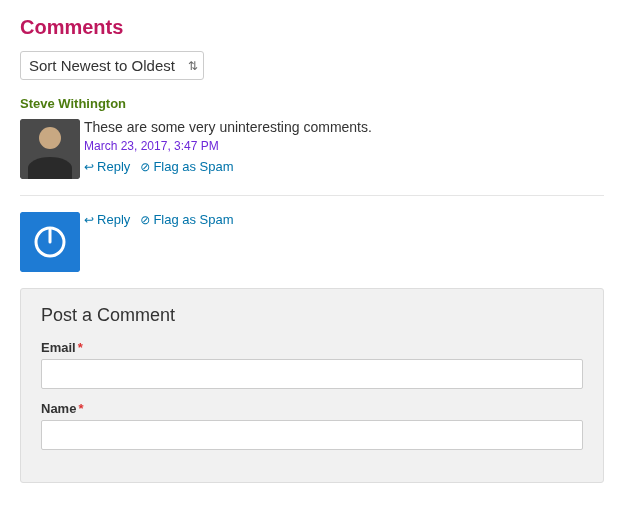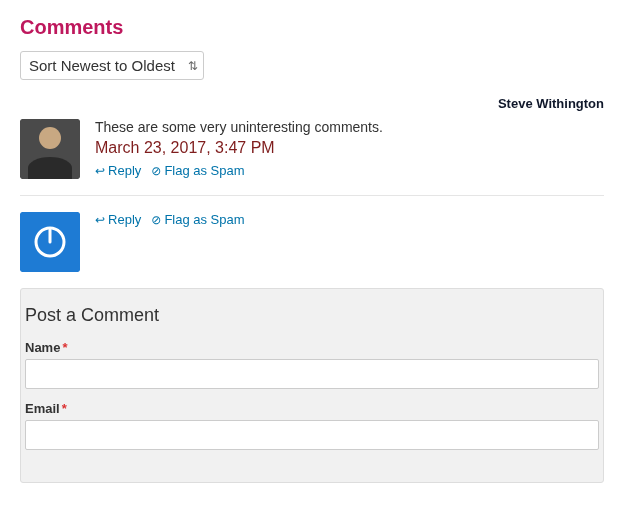--- a/index.html
+++ b/index.html
@@ -49,30 +49,29 @@
       pointer-events: none;
     }
 
     .comment-section {
       margin-bottom: 4px;
     }
 
     .comment-author {
       font-size: 13px;
       font-weight: 600;
-      color: #0f172a;
+      color: #4d7c0f;
       margin-bottom: 8px;
       cursor: pointer;
-      text-align: right;
     }
 
     .comment-body {
       display: flex;
       align-items: flex-start;
-      gap: 15px;
+      gap: 4px;
       margin-bottom: 16px;
     }
 
     .avatar {
       width: 60px;
       height: 60px;
       flex-shrink: 0;
       border-radius: 2px;
       overflow: hidden;
     }
@@ -91,22 +90,22 @@
       flex: 1;
     }
 
     .comment-text {
       font-size: 14px;
       color: #333;
       margin-bottom: 4px;
     }
 
     .comment-date {
-      font-size: 16px;
-      color: #7f1d1d;
+      font-size: 12px;
+      color: #6d28d9;
       margin-bottom: 6px;
     }
 
     .comment-actions {
       display: flex;
       align-items: center;
       gap: 10px;
     }
 
     .action-reply,
@@ -131,21 +130,21 @@
     .divider {
       border: none;
       border-top: 1px solid #e5e5e5;
       margin: 4px 0 16px 0;
     }
 
     .post-comment-section {
       background: #f1f1f1;
       border: 1px solid #ddd;
       border-radius: 3px;
-      padding: 16px 4px 20px;
+      padding: 16px 20px 20px;
       margin-top: 8px;
     }
 
     .post-comment-title {
       font-size: 18px;
       font-weight: 400;
       color: #333;
       margin-bottom: 14px;
     }
 
@@ -278,27 +277,27 @@
       </div>
     </div>
   </div>
 </div>
 
 <div class="post-comment-section">
   <h2 class="post-comment-title">Post a Comment</h2>
 
   <div class="form-field">
     <label class="form-label">
+      <span>Email</span><span class="required-star">*</span>
+    </label>
+    <input type="email" class="form-input" style="">
+  </div>
+
+  <div class="form-field">
+    <label class="form-label">
       <span>Name</span><span class="required-star">*</span>
     </label>
     <input type="text" class="form-input" style="">
   </div>
-
-  <div class="form-field">
-    <label class="form-label">
-      <span>Email</span><span class="required-star">*</span>
-    </label>
-    <input type="email" class="form-input" style="">
-  </div>
 </div>
 
 
 
 
 </body></html>

